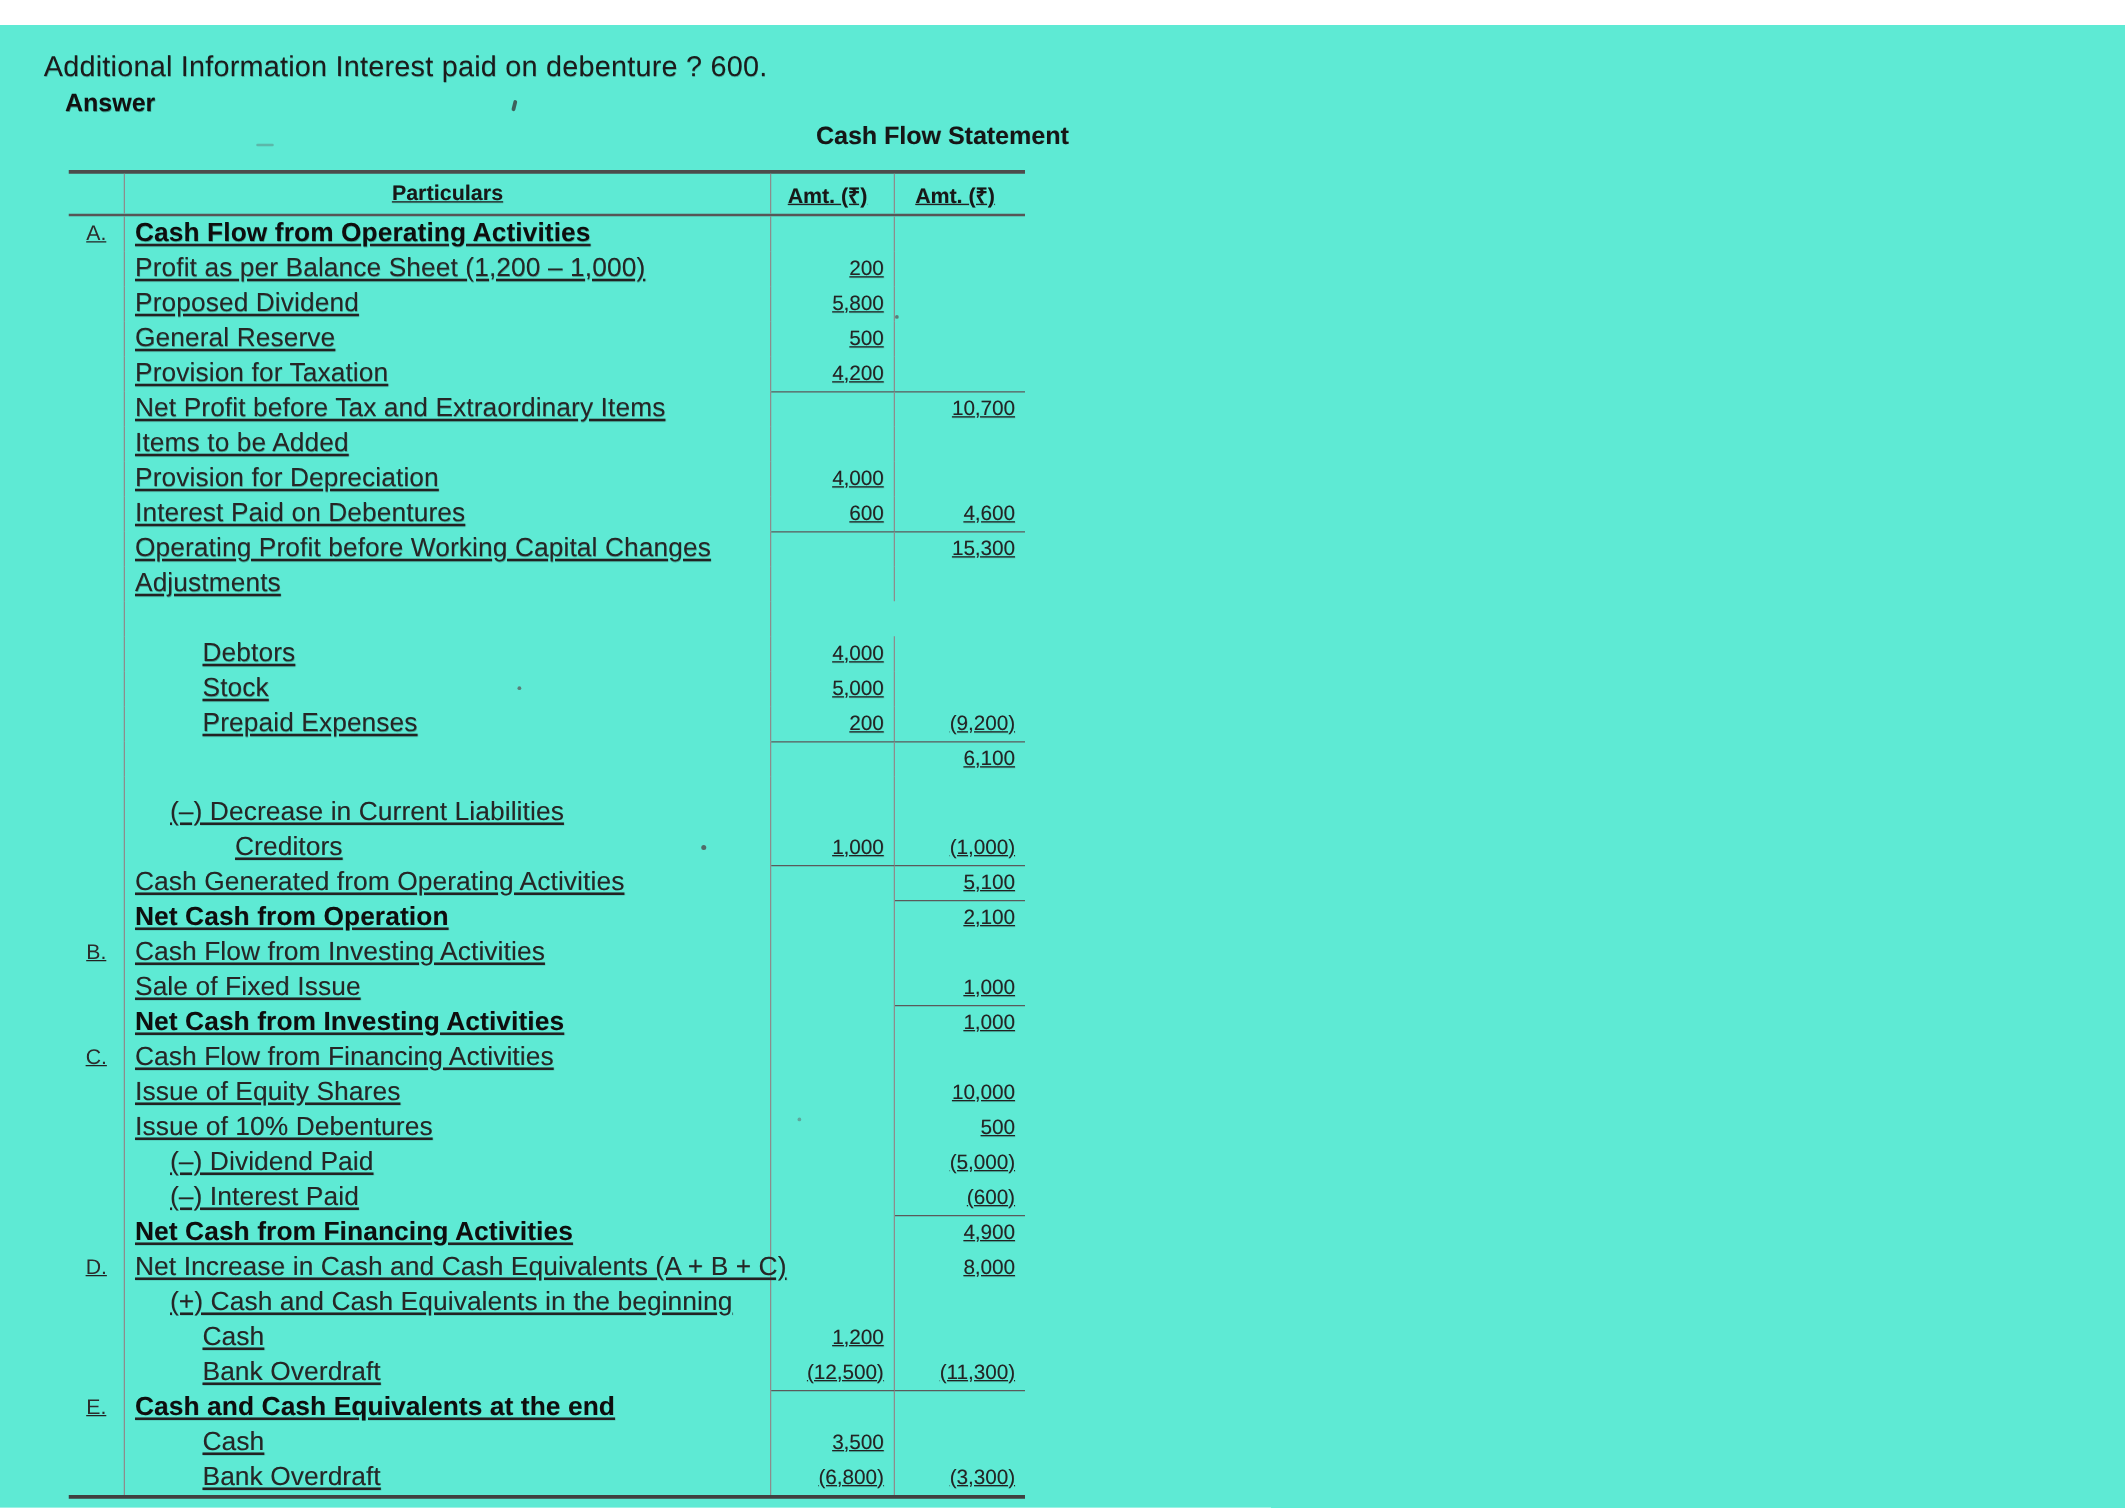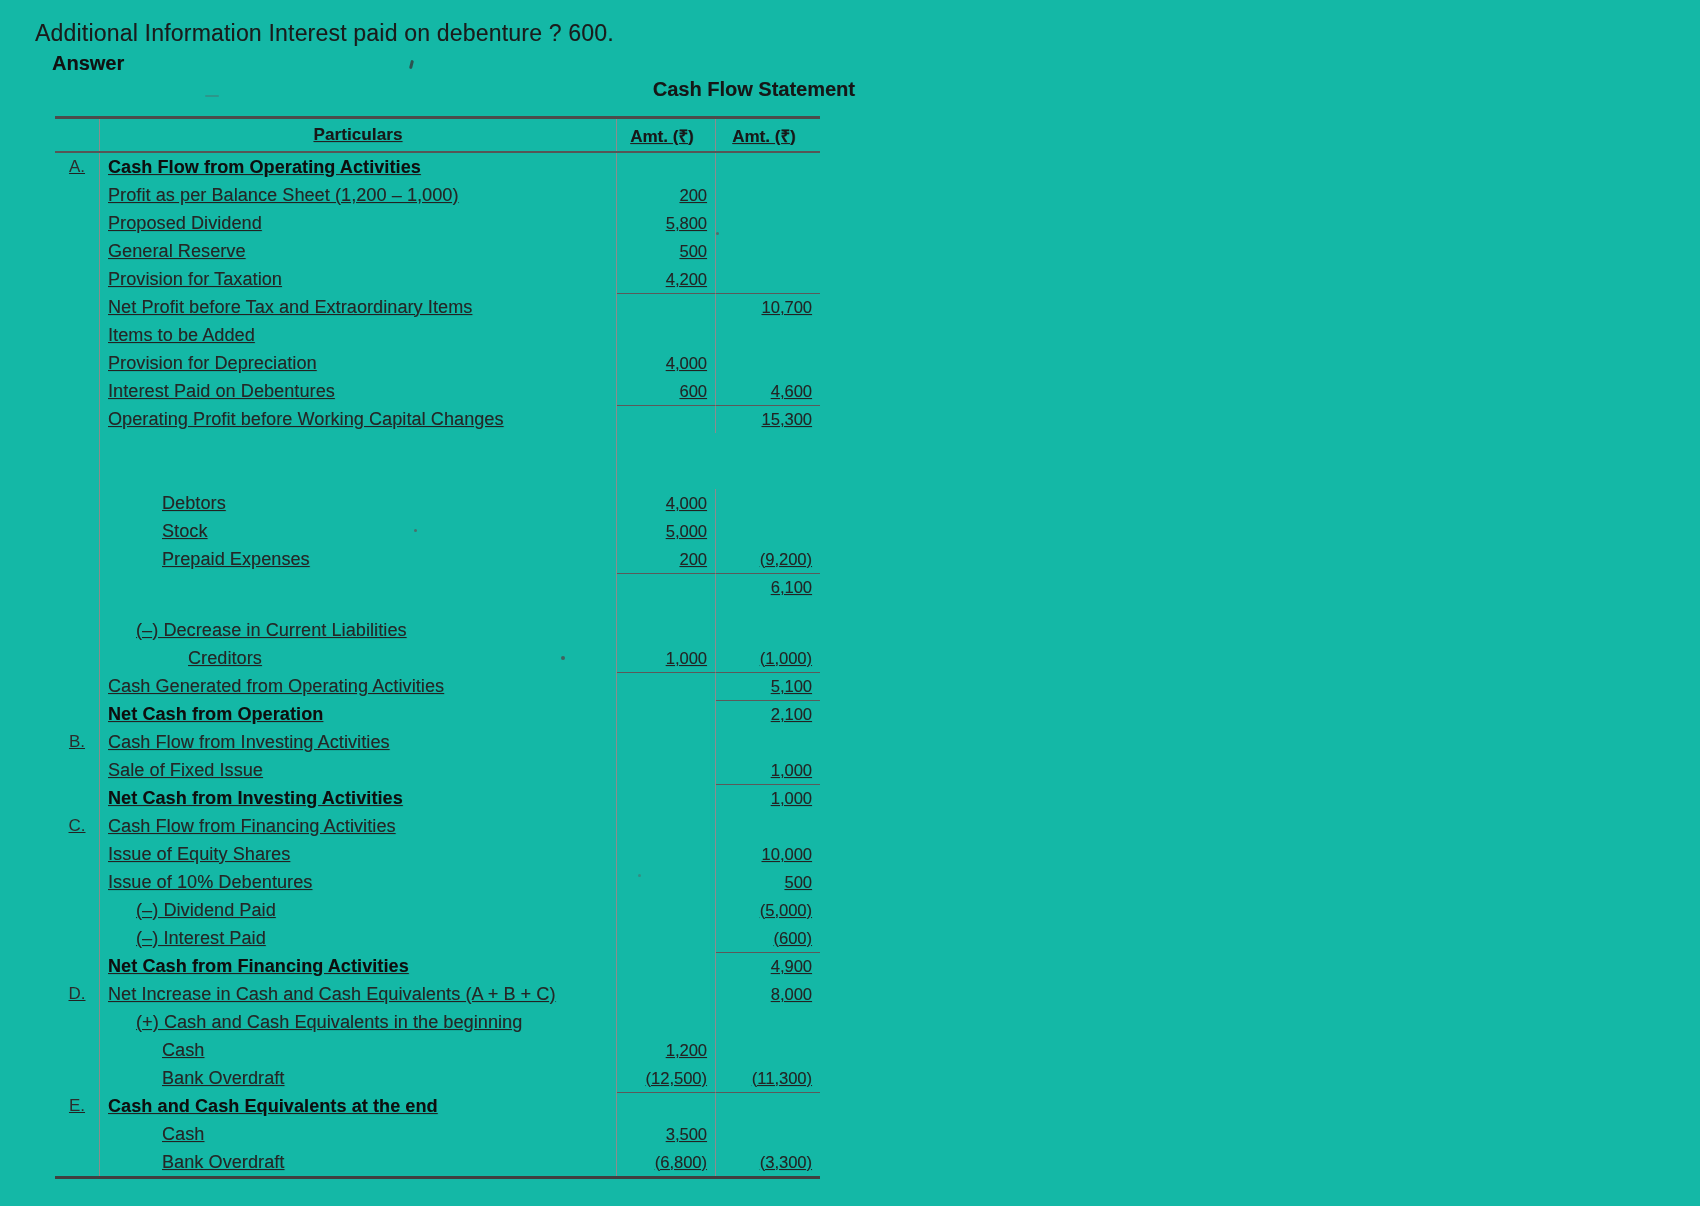--- a/index.html
+++ b/index.html
@@ -4,21 +4,21 @@
 <style>
   html,body{margin:0;padding:0;}
   body{
     width:1700px;height:1206px;
     background:#ffffff;
     font-family:"Liberation Sans", sans-serif;
     color:#222;
     position:relative;
     overflow:hidden;
   }
-  .page{position:absolute;inset:0;background:#14b8a6;}
+  .page{position:absolute;inset:0;background:#5eead4;margin-top:20px;}
 
   
   .top-text{
     position:absolute;left:35px;top:20px;
     font-size:23px;color:#1b1b1b;letter-spacing:.2px;
     text-shadow:.3px .3px .4px rgba(0,0,0,.25);
   }
   .answer{
     position:absolute;left:52px;top:52px;
     font-size:20px;font-weight:700;color:#111;
@@ -47,21 +47,21 @@
   .row.spacer{min-height:15px;height:15px;}
   .row.header{min-height:32px;border-bottom:2px solid #565656;}
   .c{box-sizing:border-box;height:100%;display:flex;align-items:center;}
   
   .c.letter{border-right:1px solid #8c8c8c;justify-content:center;
     font-size:17px;color:#2c2c2c;}
   .c.part{border-right:1px solid #8c8c8c;}
   .c.a1{border-right:1px solid #8c8c8c;}
 
   .c.part{
-    font-size:18px;color:#262626;letter-spacing:.1px;
+    font-size:21px;color:#262626;letter-spacing:.1px;
     text-shadow:.3px .3px .4px rgba(0,0,0,.28);
     white-space:nowrap;
   }
   .c.part.i0{padding-left:8px;}
   .c.part.i1{padding-left:36px;}
   .c.part.i2{padding-left:62px;}
   .c.part.i3{padding-left:88px;}
   .c.part.bold{font-weight:700;color:#0e0e0e;}
 
   .c.a1,.c.a2{
@@ -163,20 +163,21 @@
           <div class="c a2">4,600</div>
         </div>
         <div class="row">
           <div class="c letter"></div>
           <div class="c part i0">Operating Profit before Working Capital Changes</div>
           <div class="c a1 lined"></div>
           <div class="c a2 lined">15,300</div>
         </div>
         <div class="row">
           <div class="c letter"></div>
+          <div class="c part i0">Adjustments</div>
           <div class="c a1"></div>
           <div class="c a2"></div>
         </div>
         <div class="row">
           <div class="c letter"></div>
           <div class="c a1"></div>
           <div class="c a2"></div>
         </div>
         <div class="row">
           <div class="c letter"></div>

